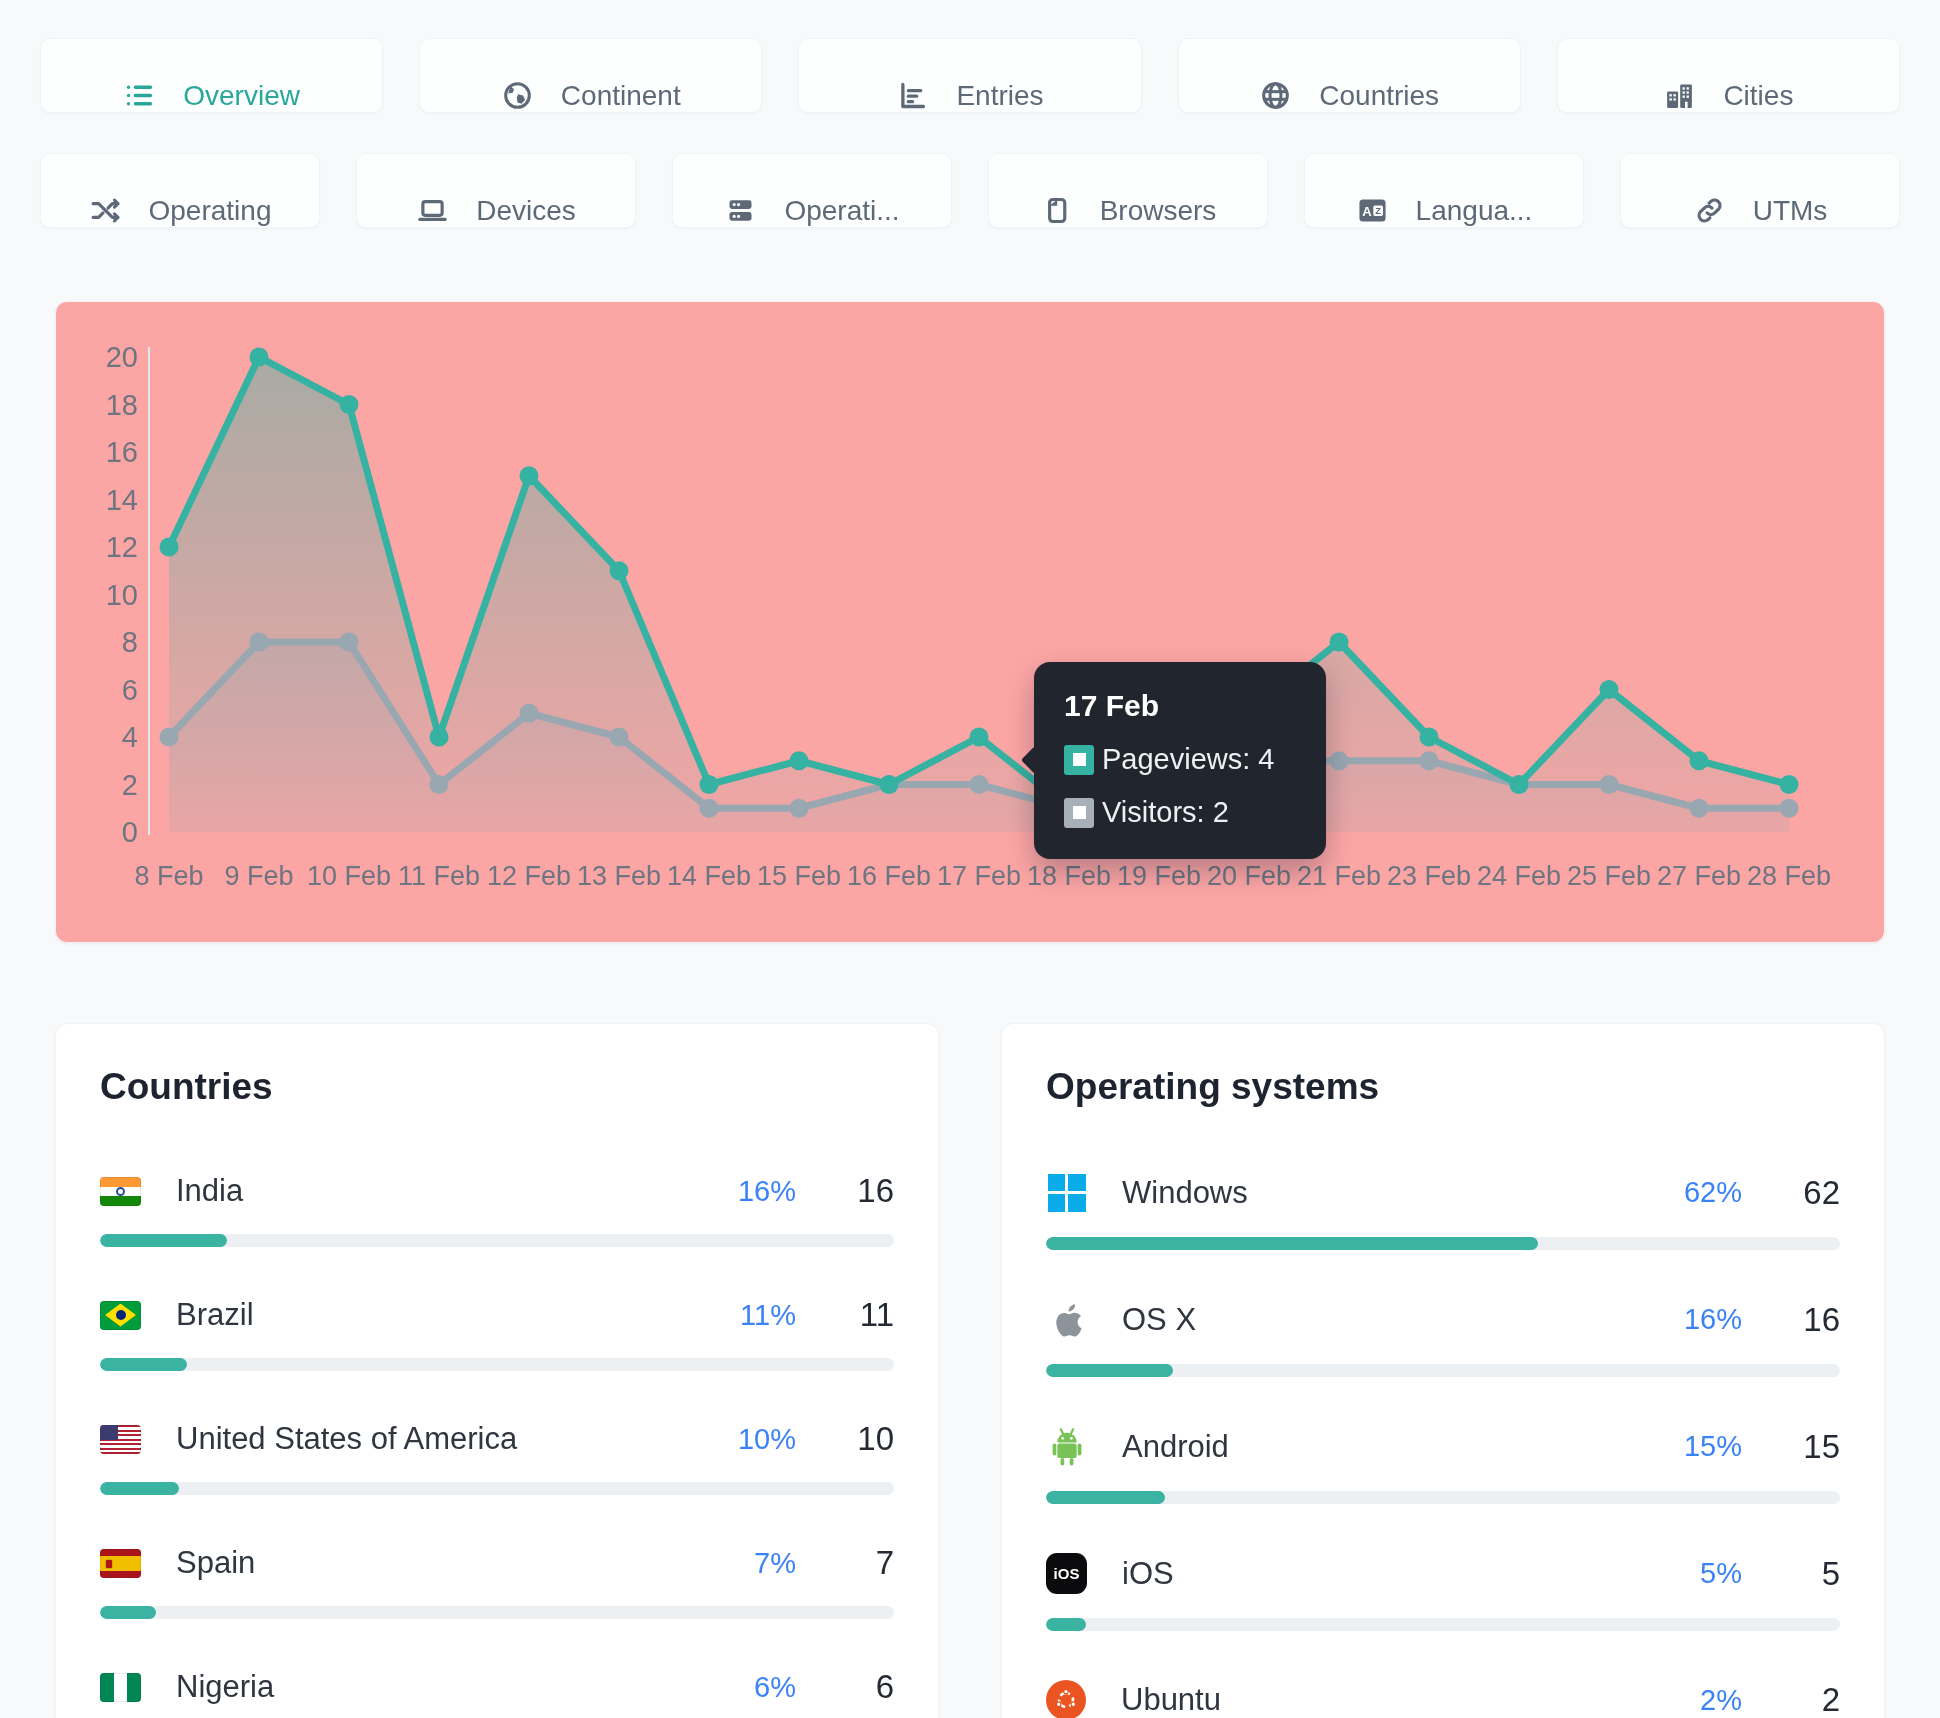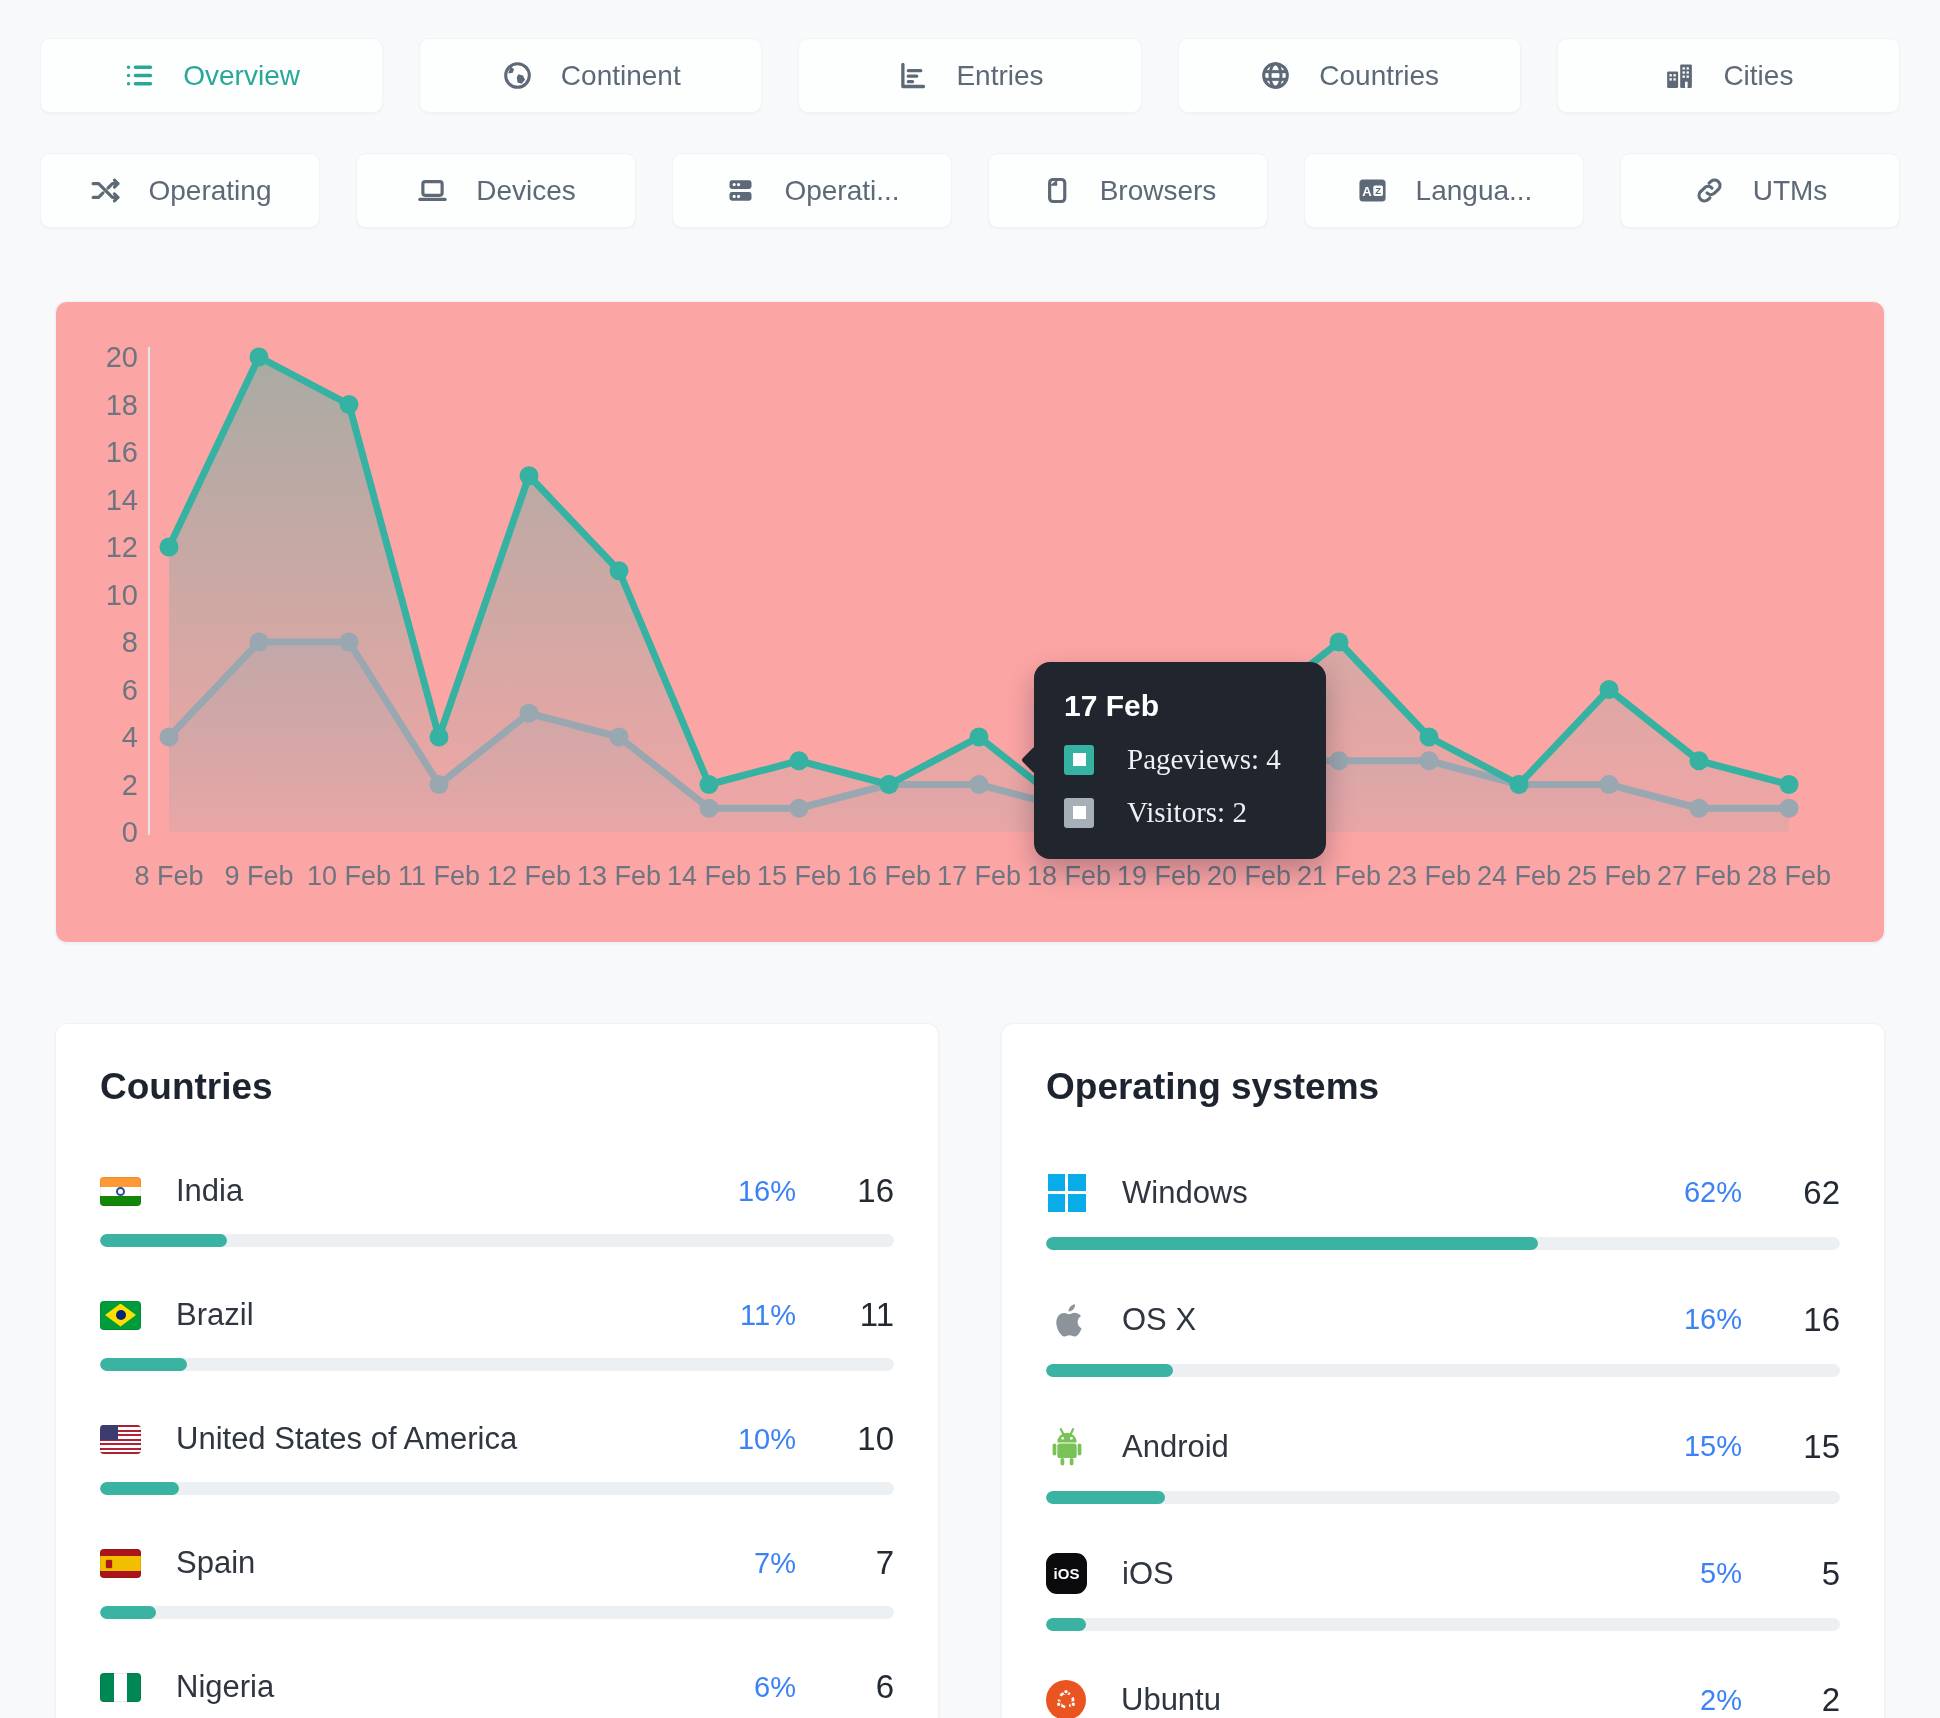--- a/index.html
+++ b/index.html
@@ -4,38 +4,38 @@
 <style>
   html,body{margin:0;padding:0;}
   body{width:1940px;height:1718px;overflow:hidden;background:#f7f9fb;
        font-family:"Liberation Sans", sans-serif;color:#2f3640;}
   .page{width:1940px;height:1718px;box-sizing:border-box;padding:38px 40px 0;overflow:hidden;}
 
   
   .tabrow{display:grid;gap:36px;margin-bottom:40px;}
   .tabrow.row1{grid-template-columns:repeat(5,1fr);}
   .tabrow.row2{grid-template-columns:repeat(6,1fr);margin-bottom:73px;}
-  .tab{display:flex;align-items:center;justify-content:center;gap:27px;height:73px;
+  .tab{display:flex;align-items:flex-end;justify-content:center;gap:27px;height:73px;
        background:#fdfefe;border:1px solid #f1f4f7;border-radius:10px;
        box-shadow:0 1px 2px rgba(16,24,40,.04);font-size:28px;color:#5e6977;cursor:pointer;}
   .tab.active{color:#29a89a;}
   .tab svg{width:33px;height:33px;flex:0 0 auto;}
 
   
   .chart-card{position:relative;margin:0 15px;height:640px;background:#fca5a5;
               border:1px solid #f0f2f5;border-radius:12px;box-shadow:0 1px 3px rgba(16,24,40,.05);}
   .chart-card svg{display:block;border-radius:12px;}
 
   .chart-tooltip{position:absolute;left:978px;top:360px;width:292px;box-sizing:border-box;
                  padding:27px 30px 30px;background:#21262e;border-radius:16px;color:#fff;
                  box-shadow:0 12px 28px rgba(15,23,42,.28);z-index:5;}
   .tooltip-arrow{position:absolute;left:-9px;top:88px;width:20px;height:20px;background:#21262e;
                  transform:rotate(45deg);border-radius:3px;}
   .tooltip-date{font-size:30px;font-weight:700;margin-bottom:10px;}
-  .tooltip-row{display:flex;align-items:center;gap:33px;font-size:29px;color:#eef1f4;margin-top:20px;font-family:Liberation Serif, serif;}
+  .tooltip-row{display:flex;align-items:center;gap:8px;font-size:29px;color:#eef1f4;margin-top:20px;}
   .swatch{width:30px;height:30px;border-radius:3px;display:grid;place-items:center;flex:0 0 auto;}
   .swatch::after{content:"";width:13px;height:13px;background:#fff;}
 
   
   .panels{display:grid;grid-template-columns:1fr 1fr;gap:62px;margin:80px 15px 0;}
   .panel{background:#ffffff;border:1px solid #f0f2f5;border-radius:12px;
          box-shadow:0 1px 3px rgba(16,24,40,.05);box-sizing:border-box;
          padding:42px 44px;height:790px;overflow:hidden;}
   .panel-title{font-size:37px;font-weight:700;color:#1d2430;margin:0 0 64px;}
   .stat-row{margin-bottom:49px;}

